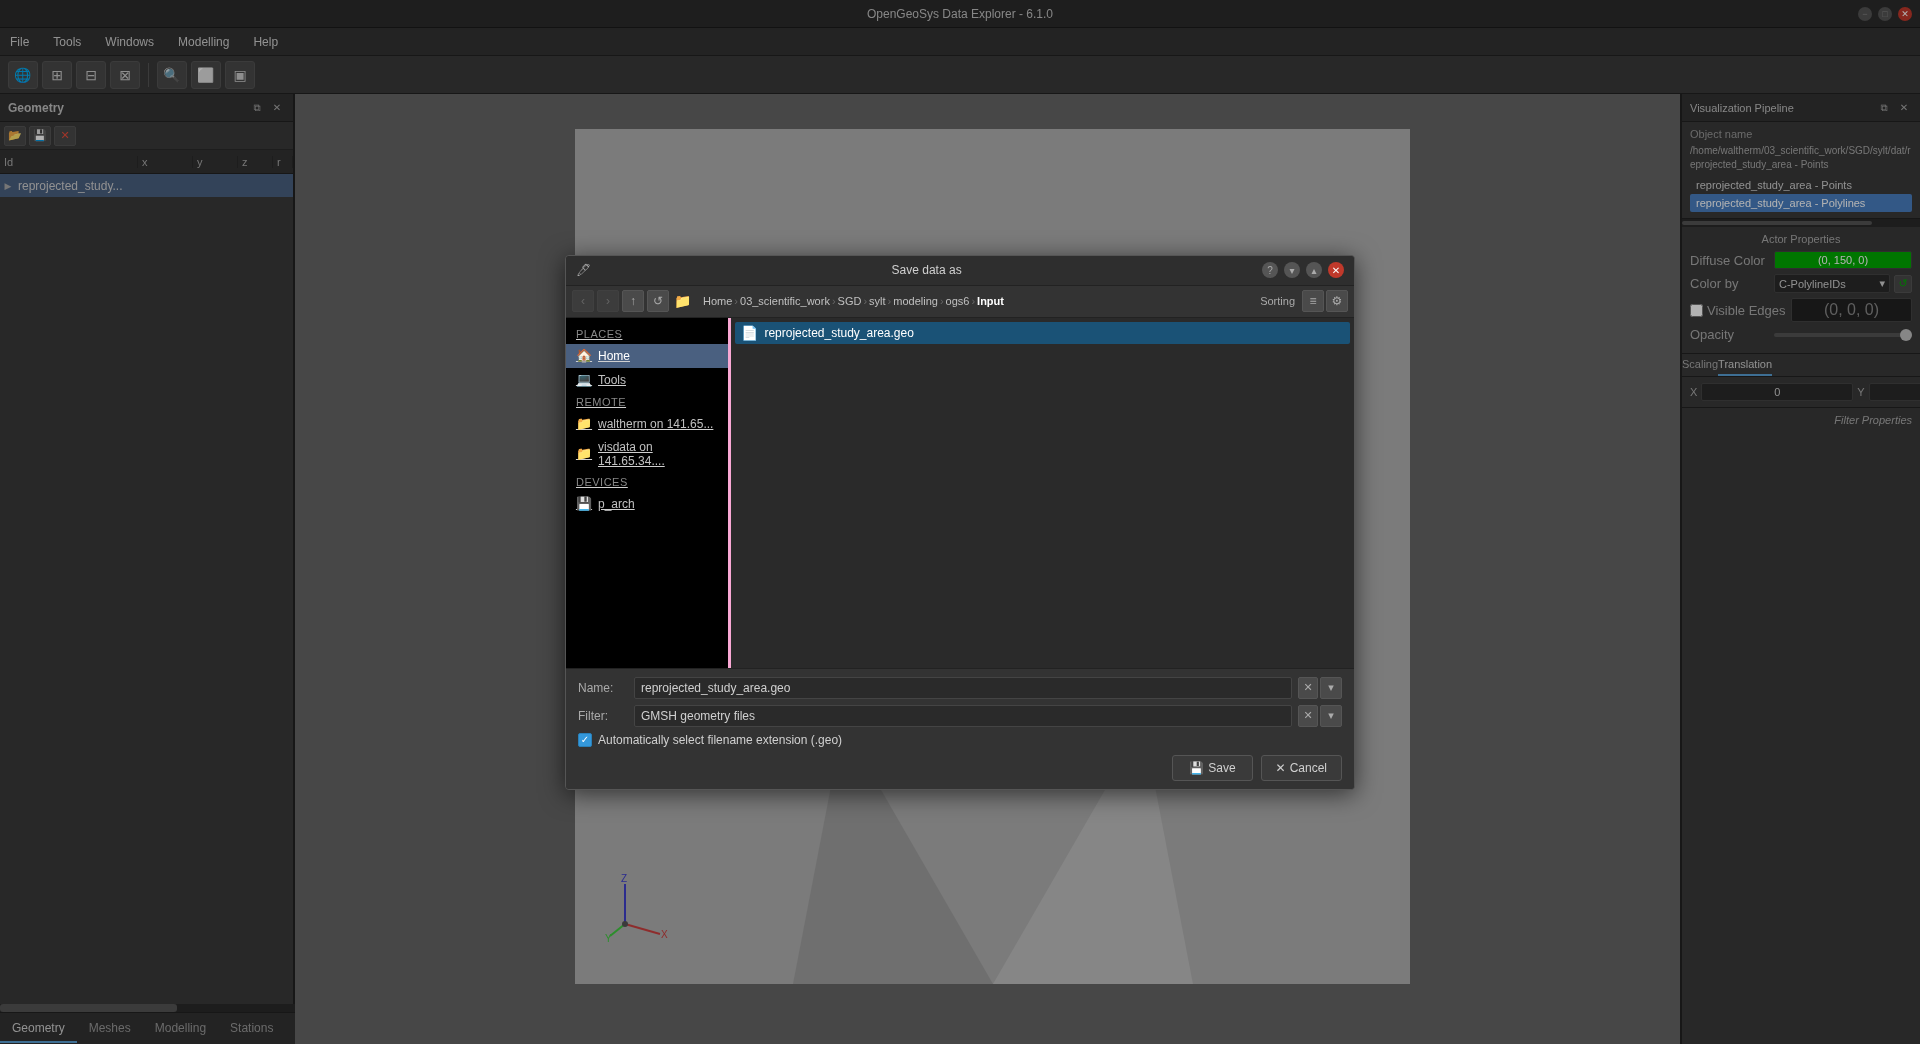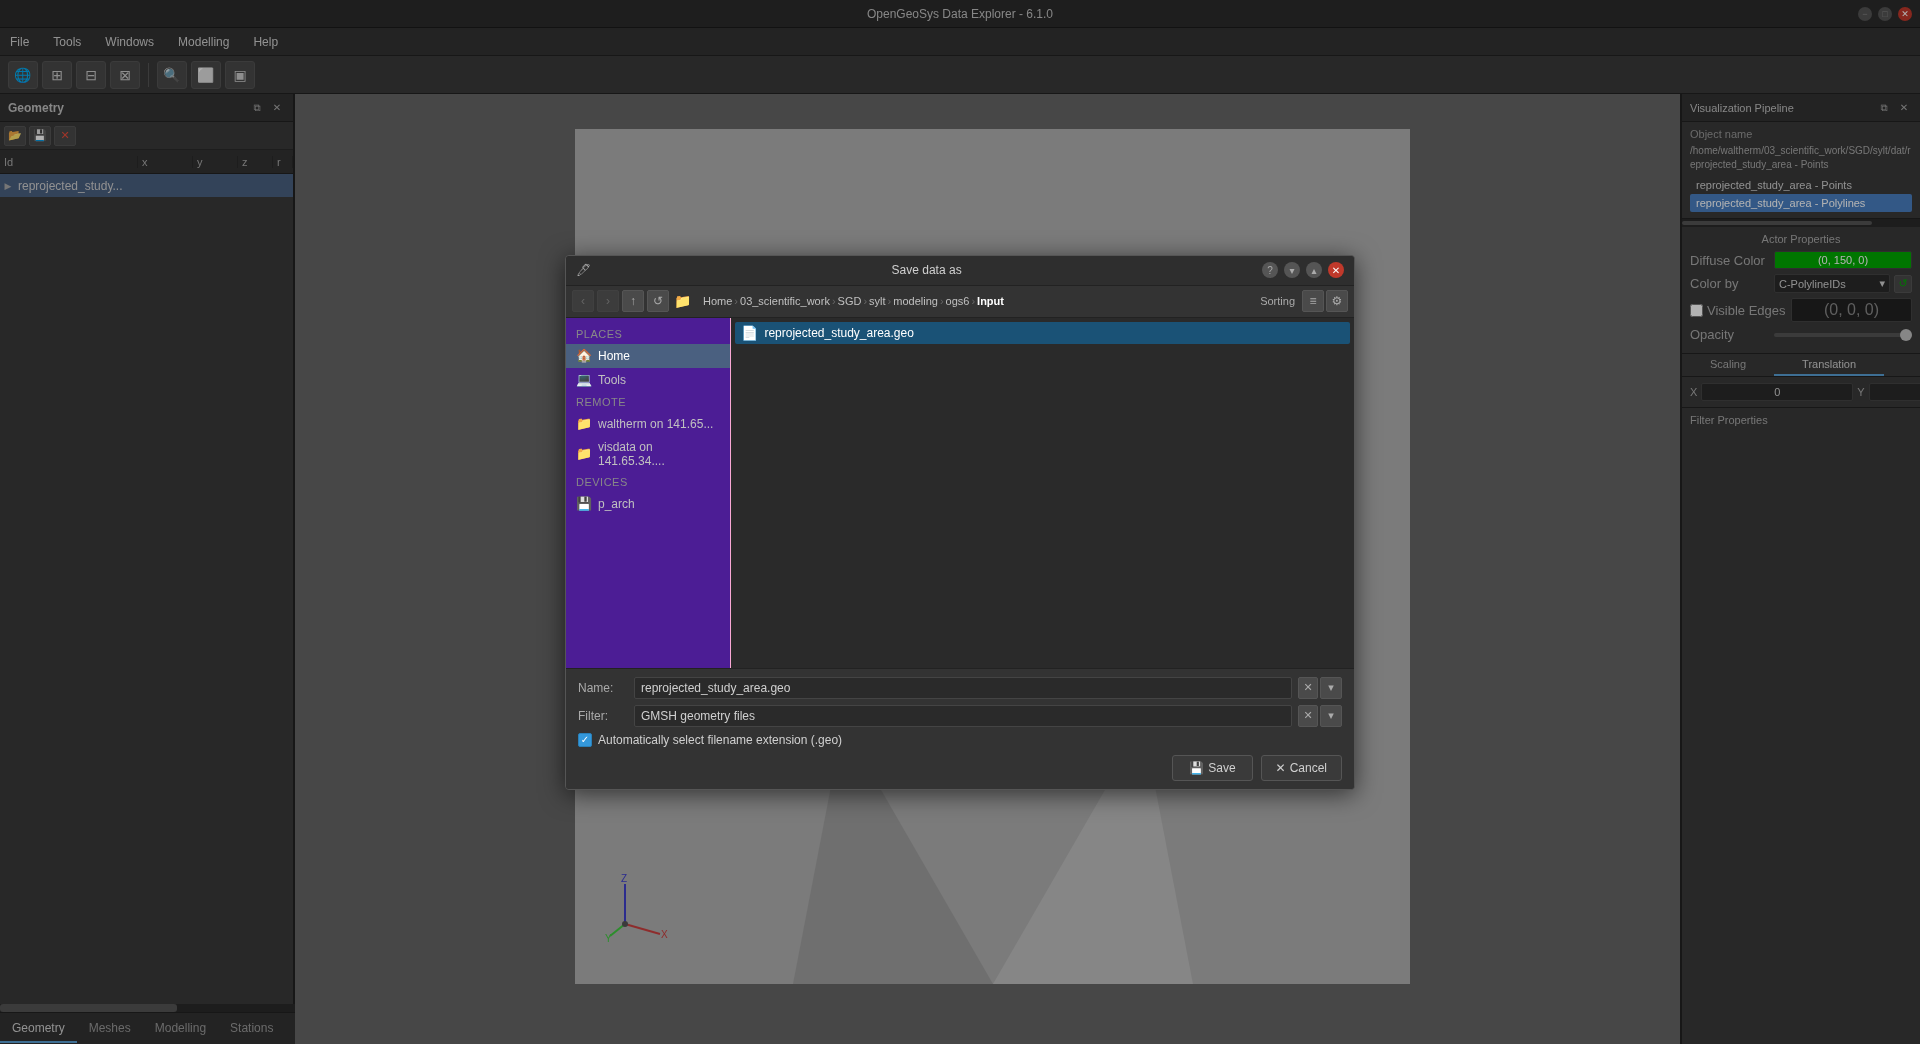--- a/index.html
+++ b/index.html
@@ -360,21 +360,21 @@
       background: #c0c0c0;
       border-radius: 50%;
     }
 
     
     #scale-trans-tabs {
       display: flex;
       border-bottom: 1px solid #222;
     }
     .scale-tab {
-      padding: 4px 28px;
+      padding: 4px 0;
       cursor: pointer;
       font-size: 11px;
       color: #aaa;
       border-bottom: 2px solid transparent;
     }
     .scale-tab.active {
       color: #d0d0d0;
       border-bottom-color: #5a9fd4;
     }
 
@@ -403,21 +403,22 @@
       text-align: center;
     }
 
     
     #filter-props {
       padding: 6px 8px;
     }
     .filter-title {
       font-size: 11px;
       color: #aaa;
-      text-align: left;
+      text-align: right;
+      font-style: italic;
     }
 
     
     #bottom-tabbar {
       position: absolute;
       bottom: 0;
       left: 0;
       width: 295px;
       height: 32px;
       background: #333;
@@ -563,23 +564,24 @@
 
     
     #dialog-body {
       display: flex;
       height: 350px;
     }
 
     
     #places-panel {
       width: 165px;
-      background: #4c1d95;
-      border-right: 1px solid #f9a8d4;
+      background: #000000;
+      border-right: 3px solid #f9a8d4;
       padding: 6px 0;
+      text-decoration: underline;
     }
     .places-section-label {
       padding: 4px 10px;
       font-size: 11px;
       color: #888;
       text-transform: uppercase;
       letter-spacing: 0.5px;
     }
     .places-item {
       display: flex;

